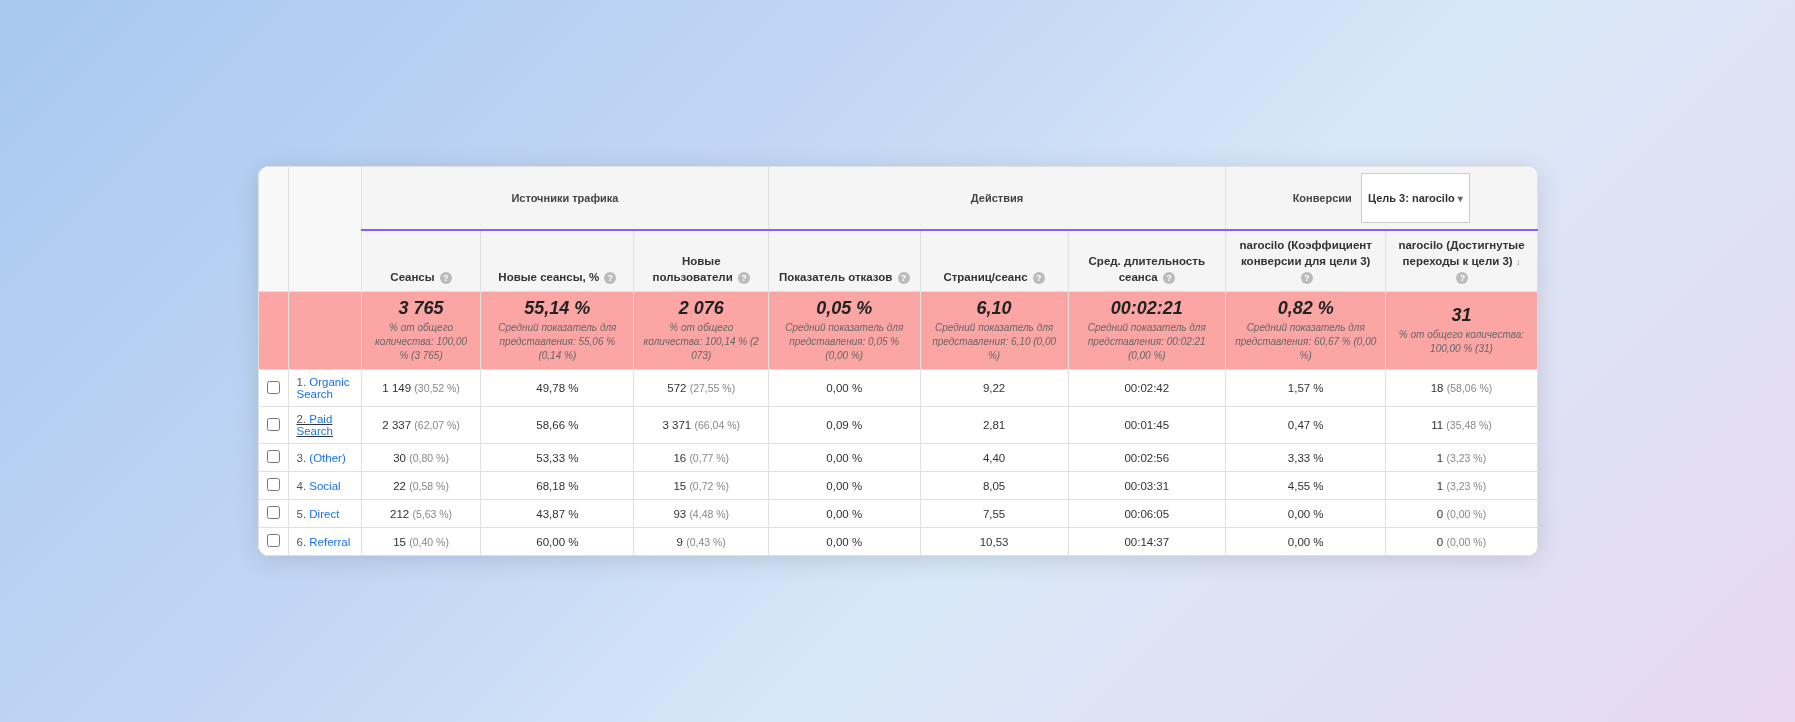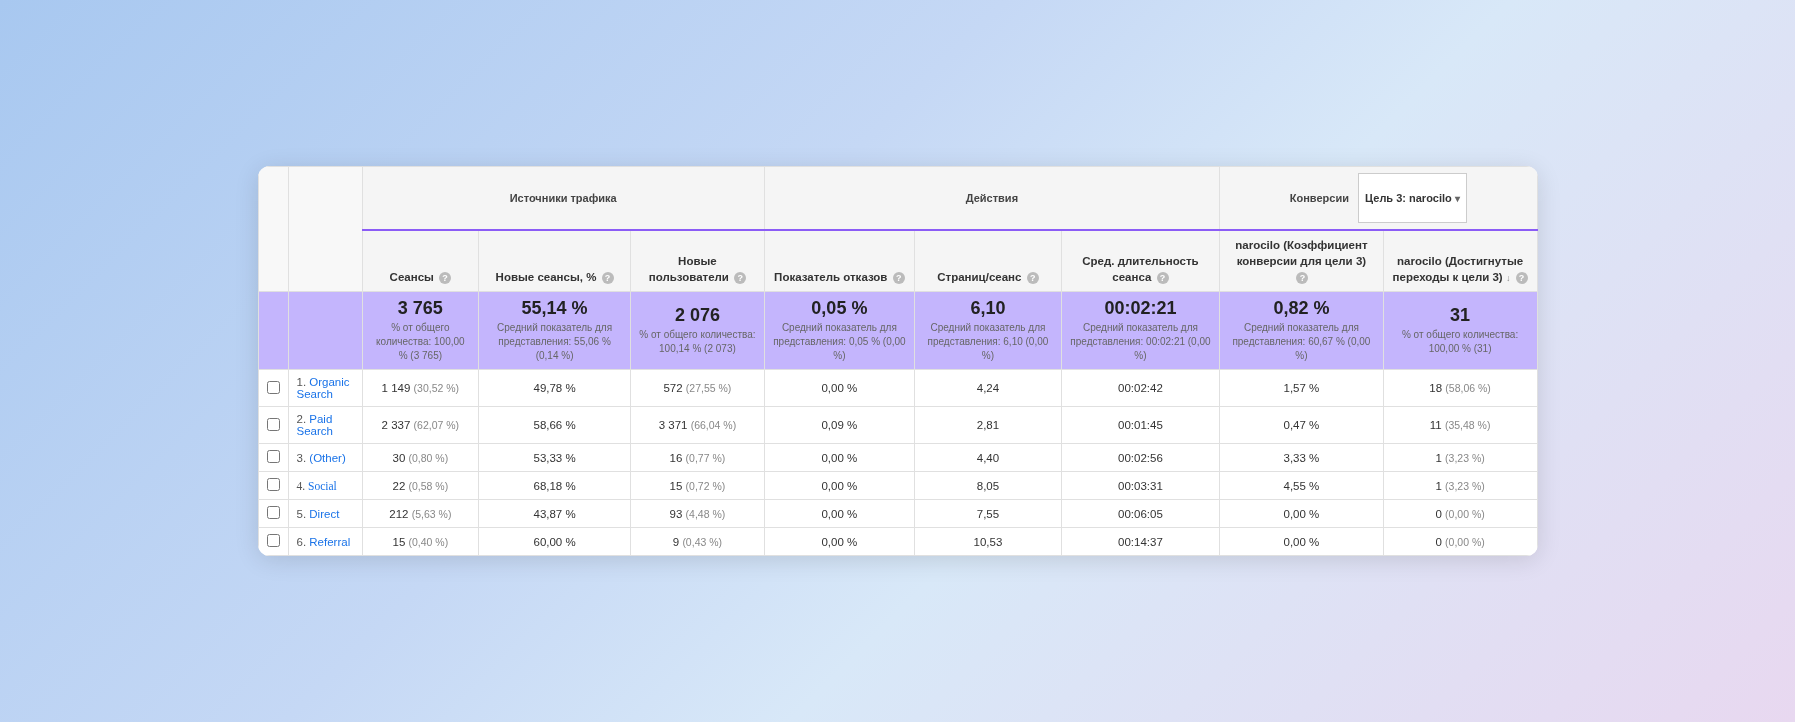--- a/index.html
+++ b/index.html
@@ -50,22 +50,23 @@
       line-height: 1.4;
     }
     .col-header-group {
       background: #f5f5f5;
       font-size: 11px;
       color: #444;
       font-weight: bold;
       border-bottom: 2px solid #8b5cf6;
     }
     .summary-row td {
-      background: #c4b5fd;
+      background: #fca5a5;
       font-weight: normal;
+      font-style: italic;
     }
     .summary-main {
       font-size: 18px;
       font-weight: bold;
       color: #222;
       display: block;
     }
     .summary-sub {
       font-size: 10px;
       color: #666;
@@ -241,28 +242,28 @@
         </td>
       </tr>
 
     <tr class="data-row">
           <td class="checkbox-cell"><input type="checkbox" style=""></td>
           <td style="text-align: left;"><span class="row-num">1.</span> <a class="link-cell">Organic Search</a></td>
           <td><span>1 149</span> <span class="small-pct">(30,52 %)</span></td>
           <td><span>49,78 %</span></td>
           <td><span>572</span> <span class="small-pct">(27,55 %)</span></td>
           <td><span>0,00 %</span></td>
-          <td><span>4,24</span></td>
+          <td><span>9,22</span></td>
           <td><span>00:02:42</span></td>
           <td><span>1,57 %</span></td>
           <td><span>18</span> <span class="small-pct">(58,06 %)</span></td>
         </tr>
         <tr class="data-row">
           <td class="checkbox-cell"><input type="checkbox" style=""></td>
-          <td style="text-align: left;"><span class="row-num">2.</span> <a class="link-cell">Paid Search</a></td>
+          <td style="text-align: left; text-decoration: underline;"><span class="row-num">2.</span> <a class="link-cell">Paid Search</a></td>
           <td><span>2 337</span> <span class="small-pct">(62,07 %)</span></td>
           <td><span>58,66 %</span></td>
           <td><span>3 371</span> <span class="small-pct">(66,04 %)</span></td>
           <td><span>0,09 %</span></td>
           <td><span>2,81</span></td>
           <td><span>00:01:45</span></td>
           <td><span>0,47 %</span></td>
           <td><span>11</span> <span class="small-pct">(35,48 %)</span></td>
         </tr>
         <tr class="data-row">
@@ -272,21 +273,21 @@
           <td><span>53,33 %</span></td>
           <td><span>16</span> <span class="small-pct">(0,77 %)</span></td>
           <td><span>0,00 %</span></td>
           <td><span>4,40</span></td>
           <td><span>00:02:56</span></td>
           <td><span>3,33 %</span></td>
           <td><span>1</span> <span class="small-pct">(3,23 %)</span></td>
         </tr>
         <tr class="data-row">
           <td class="checkbox-cell"><input type="checkbox" style=""></td>
-          <td style="text-align: left; font-family: Liberation Serif, serif;"><span class="row-num">4.</span> <a class="link-cell">Social</a></td>
+          <td style="text-align: left;"><span class="row-num">4.</span> <a class="link-cell">Social</a></td>
           <td><span>22</span> <span class="small-pct">(0,58 %)</span></td>
           <td><span>68,18 %</span></td>
           <td><span>15</span> <span class="small-pct">(0,72 %)</span></td>
           <td><span>0,00 %</span></td>
           <td><span>8,05</span></td>
           <td><span>00:03:31</span></td>
           <td><span>4,55 %</span></td>
           <td><span>1</span> <span class="small-pct">(3,23 %)</span></td>
         </tr>
         <tr class="data-row">

